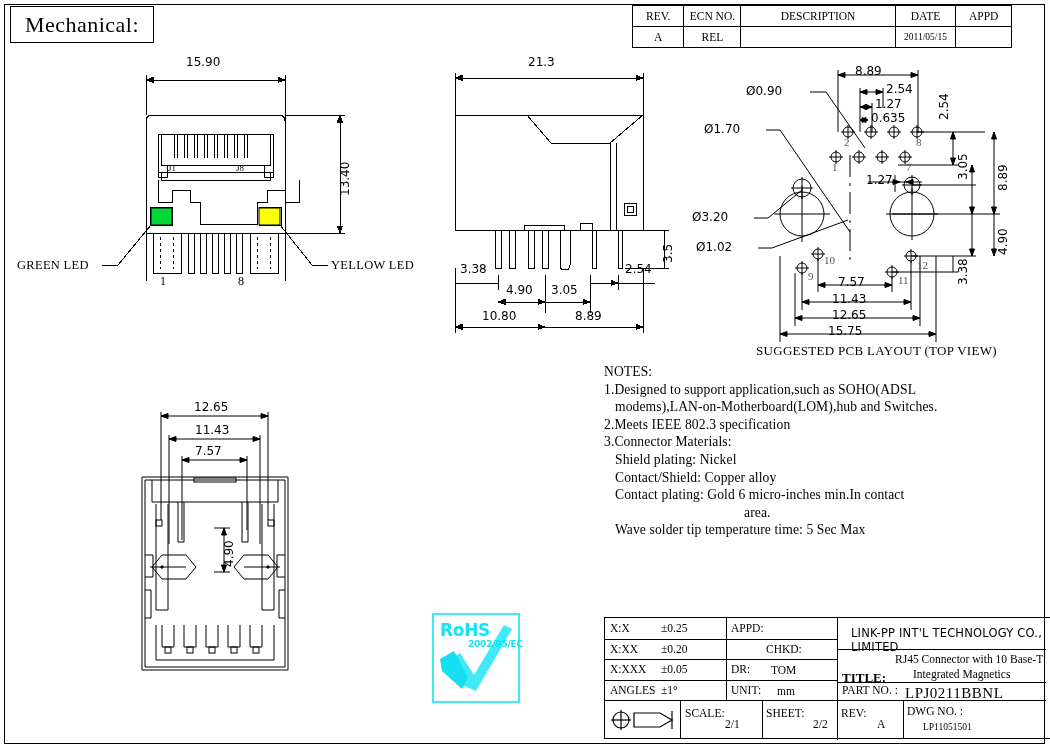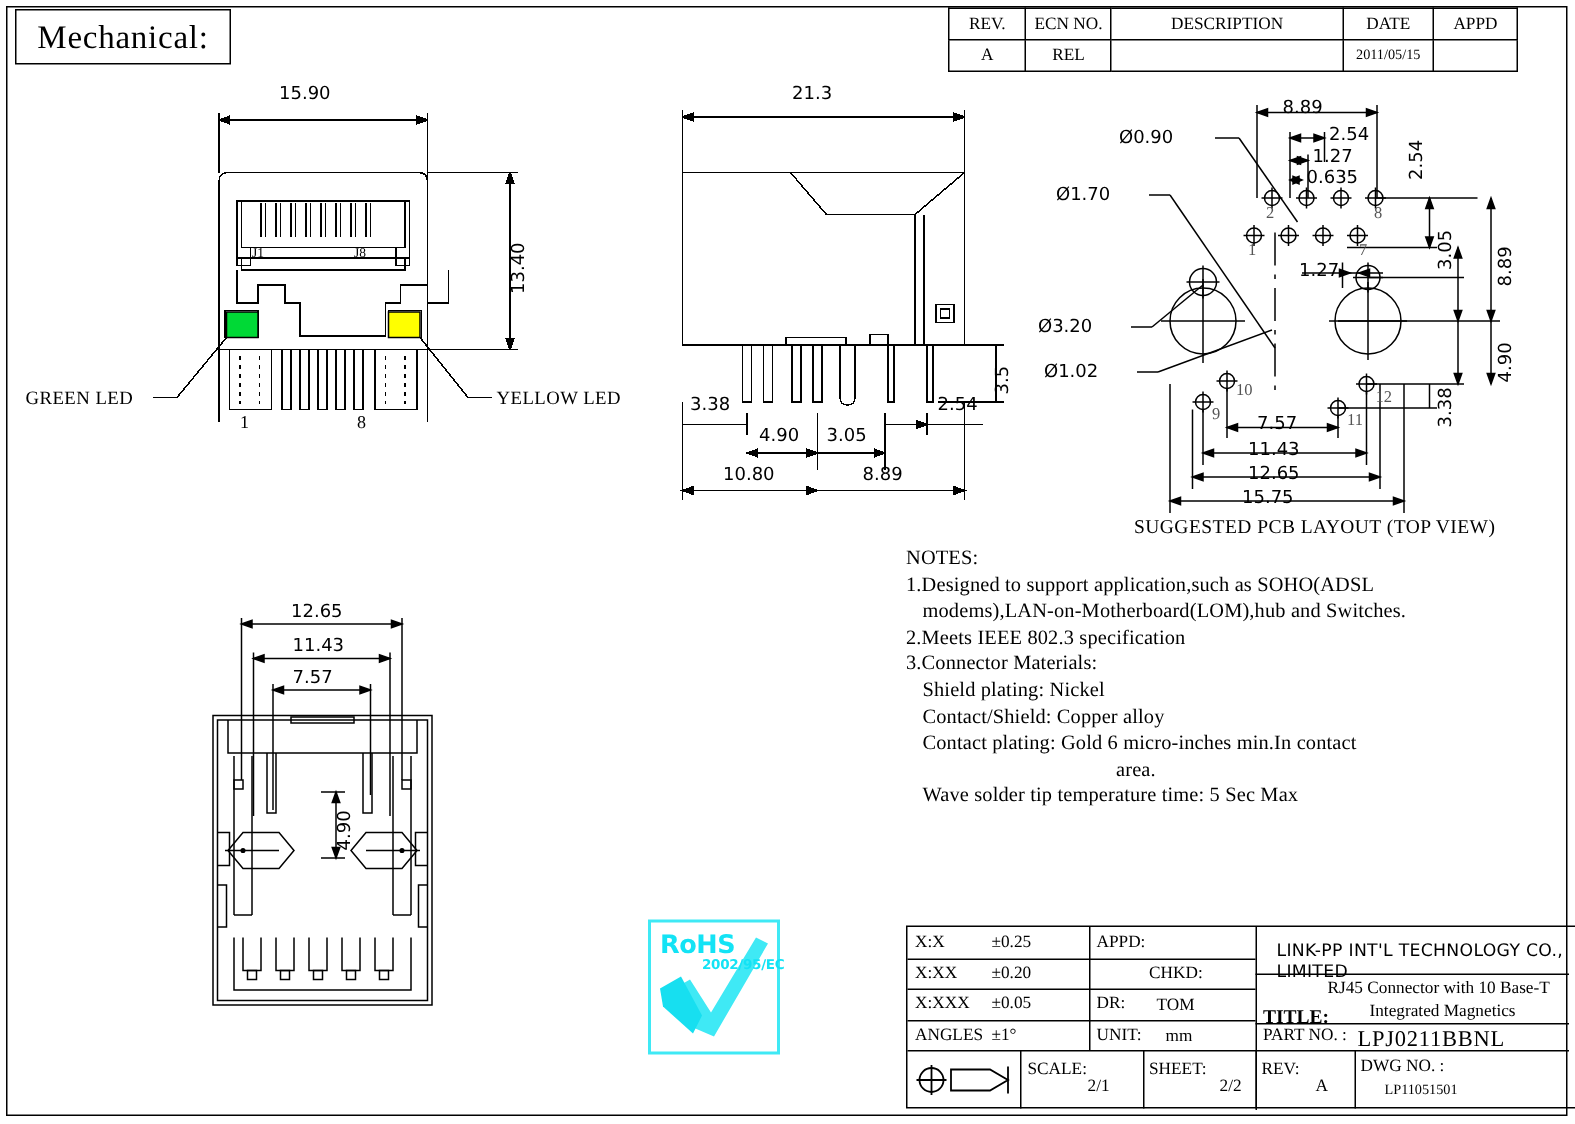--- a/index.html
+++ b/index.html
@@ -66,21 +66,21 @@
   }
   .tb-cellsep{position:absolute;left:121px;top:0;width:1px;height:82px;background:#000;}
   .tb-cellsep2{position:absolute;left:232px;top:0;width:1px;height:122px;background:#000;}
   .tb-hsep{position:absolute;left:0;top:82px;width:441px;height:1px;background:#000;}
   .k{position:absolute;font-size:11.5px;}
   .v{position:absolute;font-size:11.5px;}
   .company{position:absolute;left:246px;top:8px;font-family:"DejaVu Sans",sans-serif;
     font-size:11.5px;letter-spacing:.2px;}
   .comp-sep{position:absolute;left:232px;top:31px;width:209px;height:1px;background:#000;}
   .title-k{position:absolute;left:237px;top:52px;font-size:13px;font-weight:bold;}
-  .title-v1{position:absolute;left:280px;top:35px;font-size:11.5px;text-align:right;}
+  .title-v1{position:absolute;left:290px;top:35px;font-size:11.5px;text-align:right;}
   .title-v2{position:absolute;left:308px;top:50px;font-size:11.5px;}
   .pn-sep{position:absolute;left:232px;top:64px;width:209px;height:1px;background:#000;}
   .pn-k{position:absolute;left:237px;top:66px;font-size:11.5px;}
   .pn-v{position:absolute;left:300px;top:67px;font-size:15px;letter-spacing:.5px;}
   
   .tb-bot{position:absolute;left:0;top:82px;width:441px;height:39px;}
   .bsep{position:absolute;top:0;width:1px;height:39px;background:#000;}
   .bk{position:absolute;font-size:11.5px;}
   .bv{position:absolute;font-size:11.5px;}
   svg{display:block;overflow:visible;}

